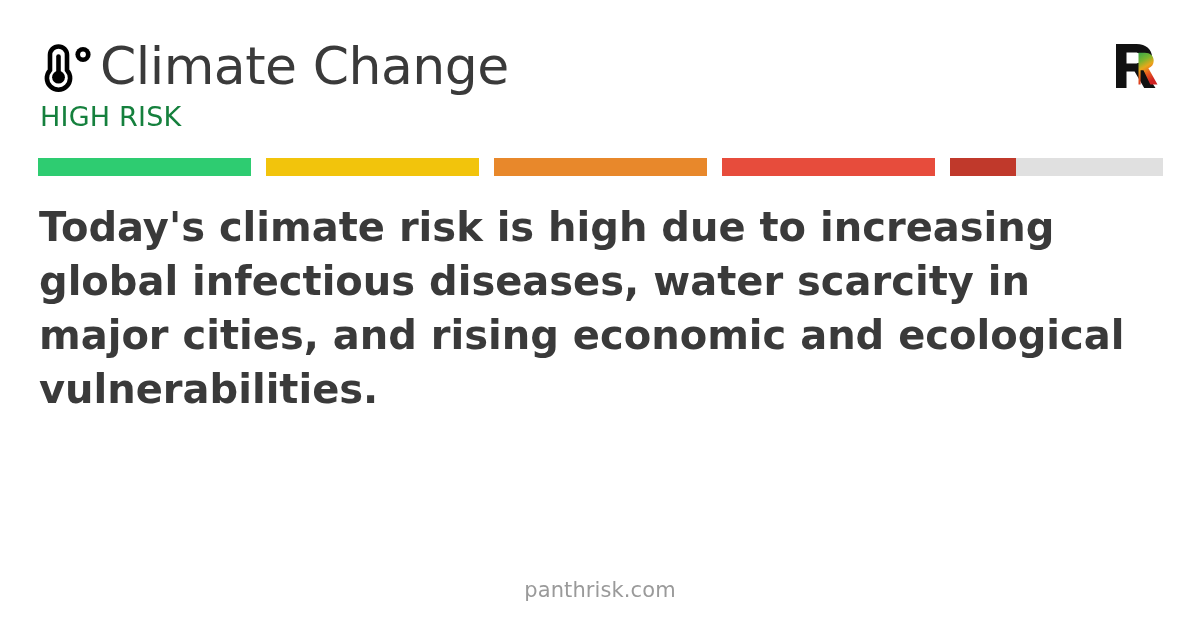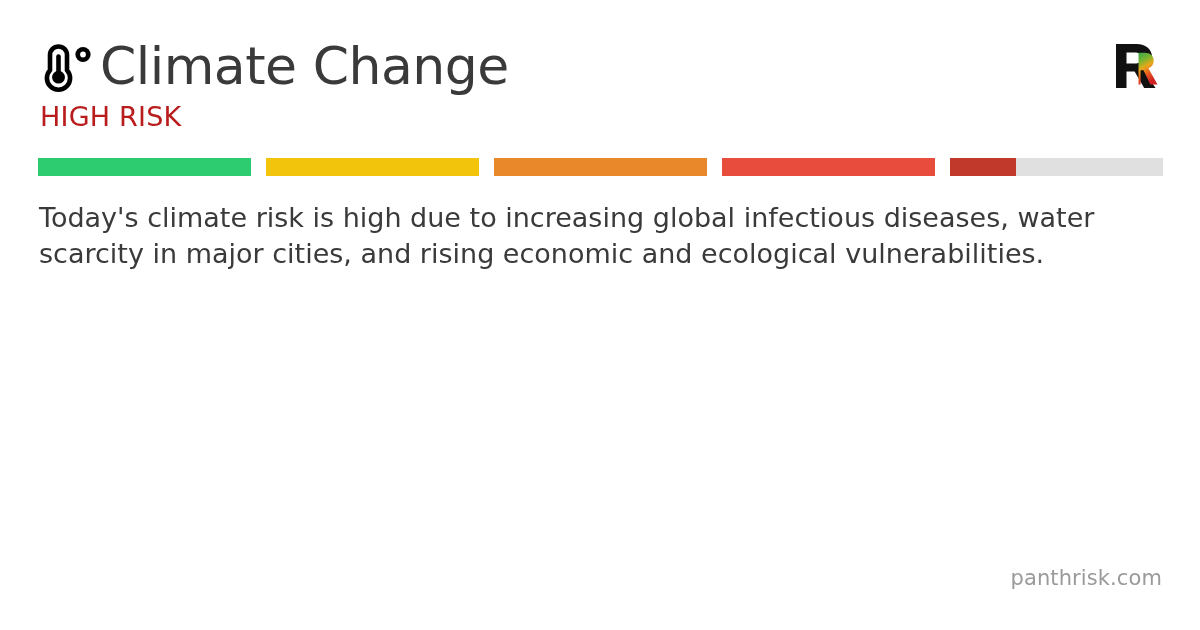--- a/index.html
+++ b/index.html
@@ -99,37 +99,37 @@
   .meter-seg .fill {
     position: absolute;
     left: 0;
     top: 0;
     bottom: 0;
     width: 100%;
   }
 
   
   .description {
-    font-size: 27px;
+    font-size: 40px;
     line-height: 1.35;
     color: #3a3a3a;
-    font-weight: 400;
+    font-weight: 700;
     margin: 24px 0 0 1px;
     max-width: 1130px;
   }
 
   
   .footer {
     position: absolute;
     left: 38px;
     right: 38px;
-    bottom: 40px;
+    bottom: 28px;
     display: flex;
     align-items: baseline;
-    justify-content: flex-end;
+    justify-content: center;
     font-size: 21px;
     color: #9a9a9a;
     font-weight: 400;
   }
   .footer .site { letter-spacing: 0.1px; }
   .footer .updated { letter-spacing: 0.1px; }
 </style>
 </head>
 <body>
 
@@ -174,21 +174,21 @@
         <path d="M6 4 h20.5 c9.6 0 15.6 5.4 15.6 13.4 0 5.9 -3.3 10.3 -8.7 12.2
                  L45.5 48 H34.2 L24.6 31.6 H16.5 V48 H6 Z
                  M16.5 12.6 v11 h8.6 c4.2 0 6.8 -2.1 6.8 -5.5 0 -3.4 -2.6 -5.5 -6.8 -5.5 Z" fill="#111111"></path>
 
         <path d="M28.5 12.8 h6.4 c5.3 0 8.8 3.1 8.8 7.9 0 3.6 -2 6.3 -5.3 7.5
                  L47.5 44.5 H40.3 L33.5 30.2 H30.6 V44.5 H28.5 Z" fill="url(#rgrad)"></path>
       </svg>
     </span>
   </div>
 
-  <div class="risk-label" style="color: #b91c1c;">HIGH RISK</div>
+  <div class="risk-label" style="color: #15803d;">HIGH RISK</div>
 
   <div class="meter">
     <div class="meter-seg" style="background: rgb(224, 224, 224);">
         <span class="fill" style="background: rgb(46, 204, 113); width: 100%;"></span>
       </div>
     <div class="meter-seg" style="background: rgb(224, 224, 224);">
         <span class="fill" style="background: rgb(242, 196, 12); width: 100%;"></span>
       </div>
     <div class="meter-seg" style="background: rgb(224, 224, 224);">
         <span class="fill" style="background: rgb(232, 136, 43); width: 100%;"></span>

